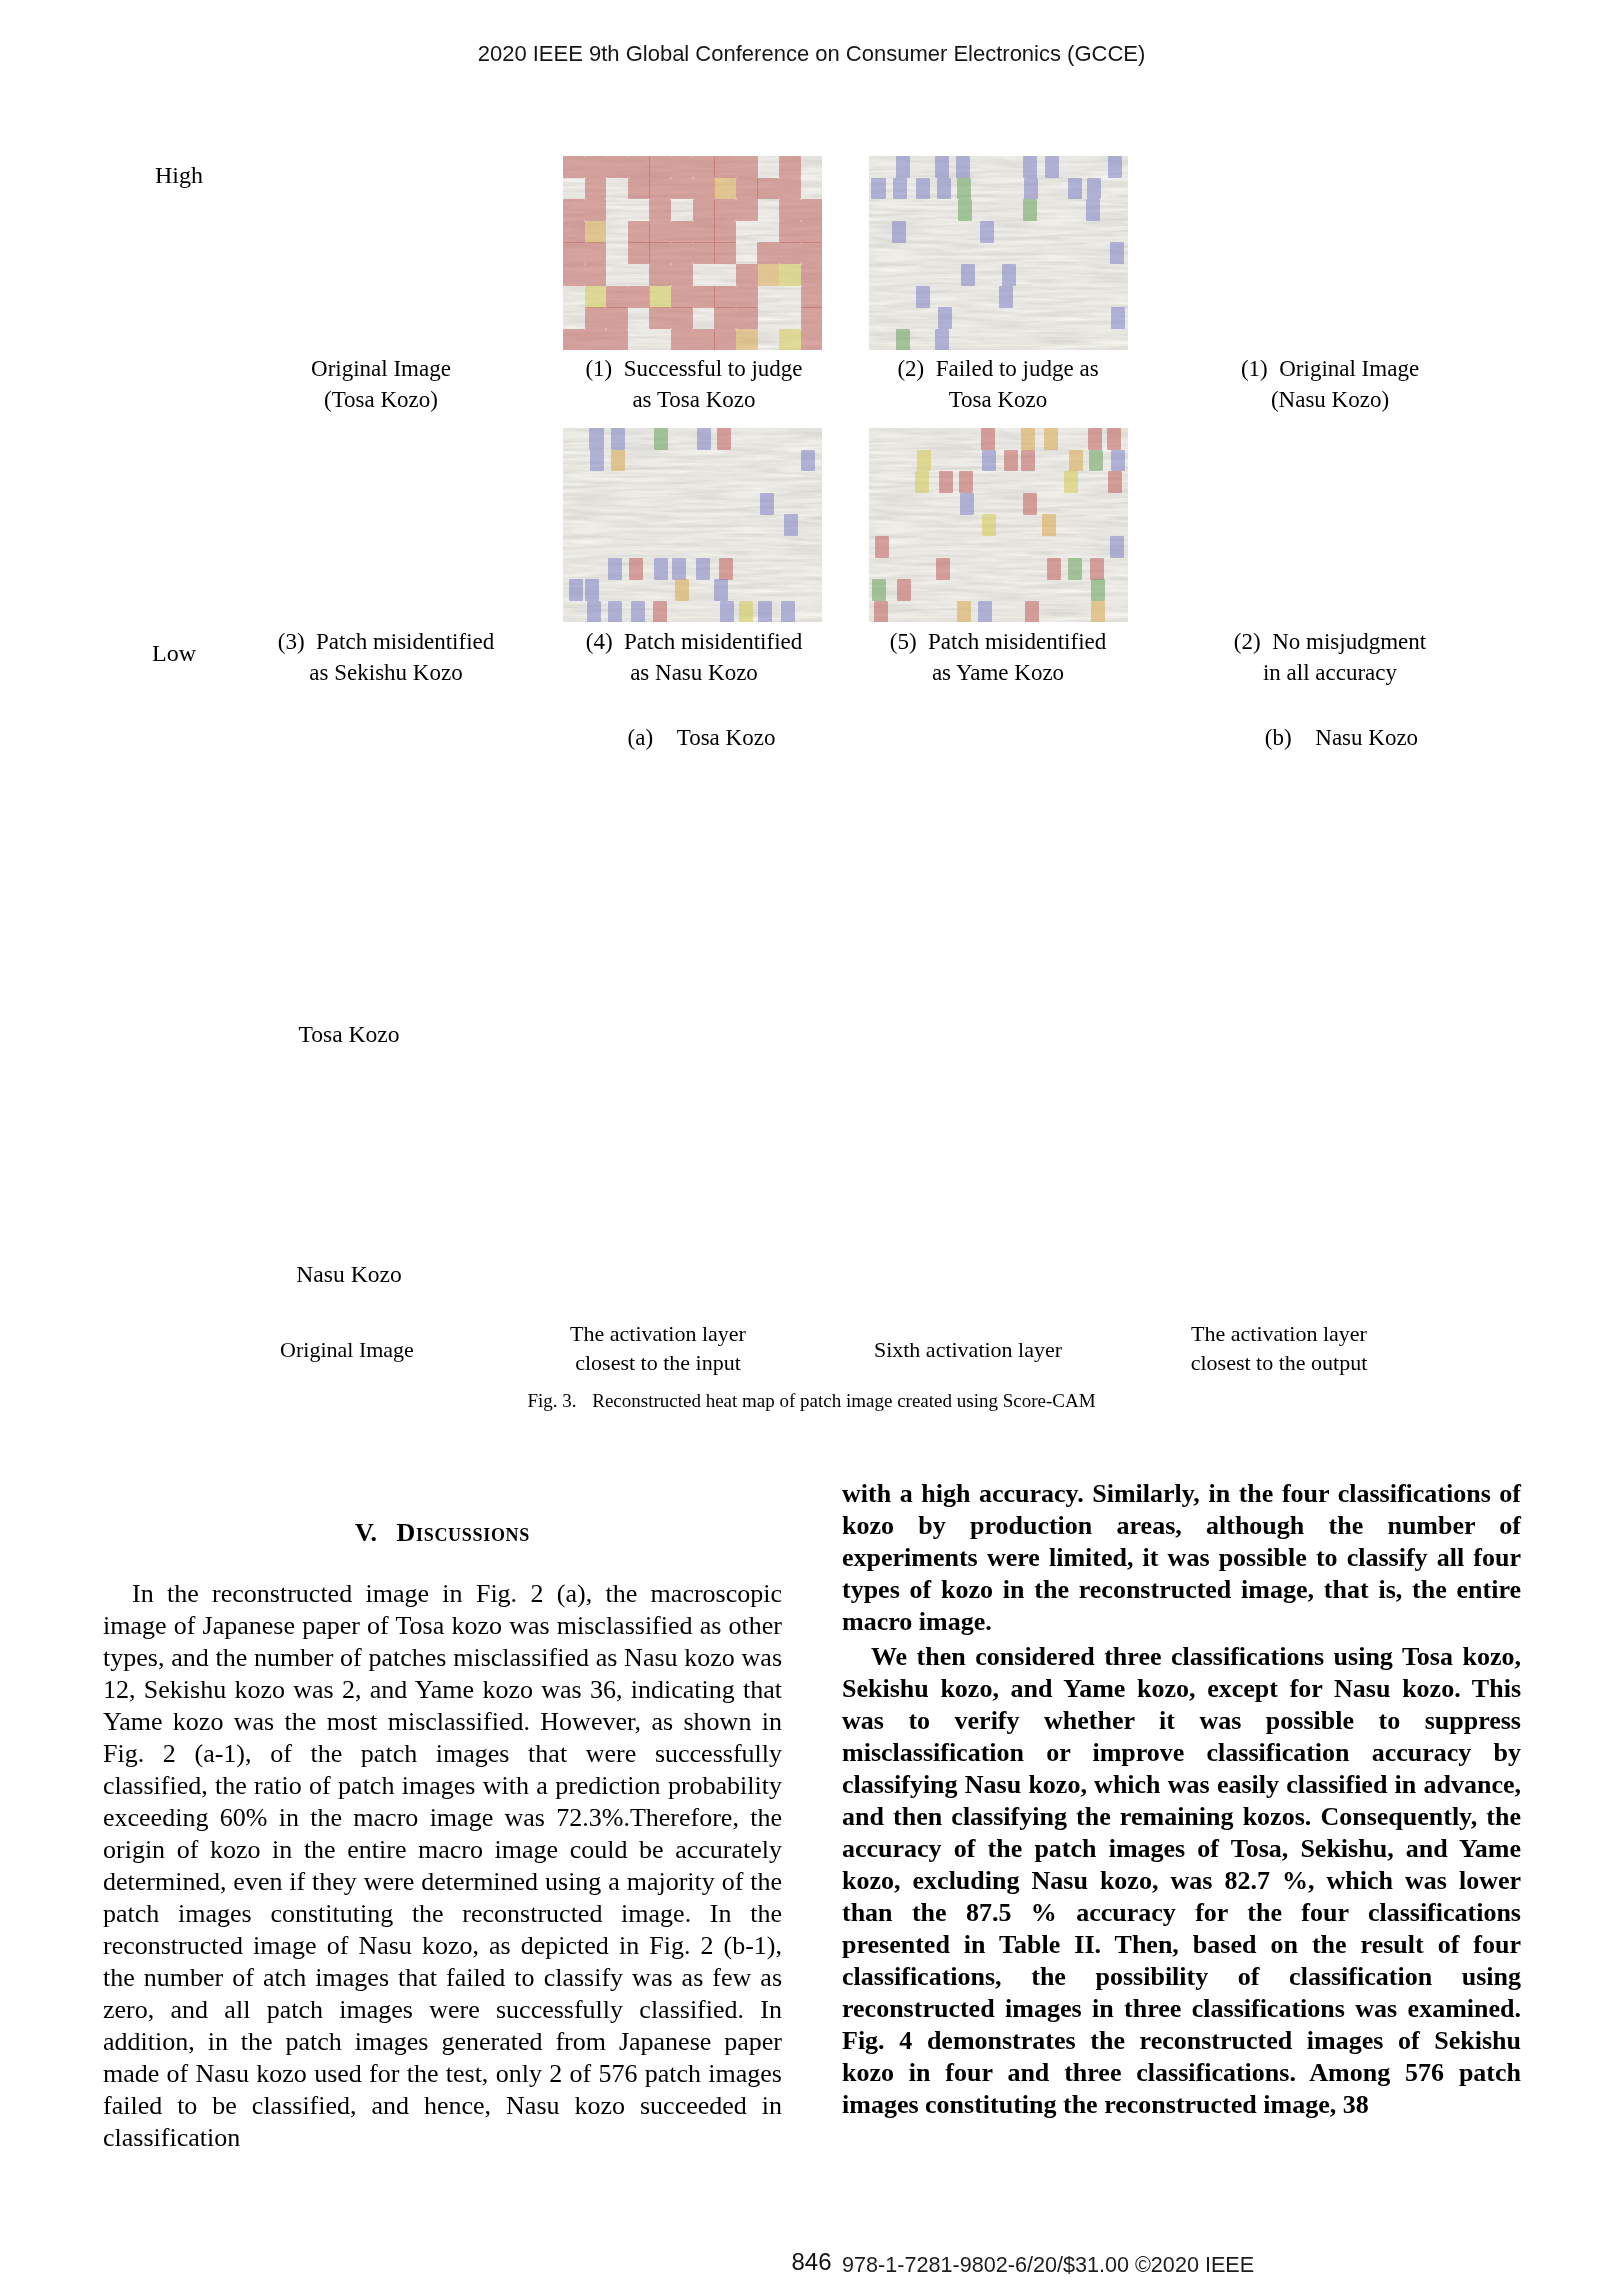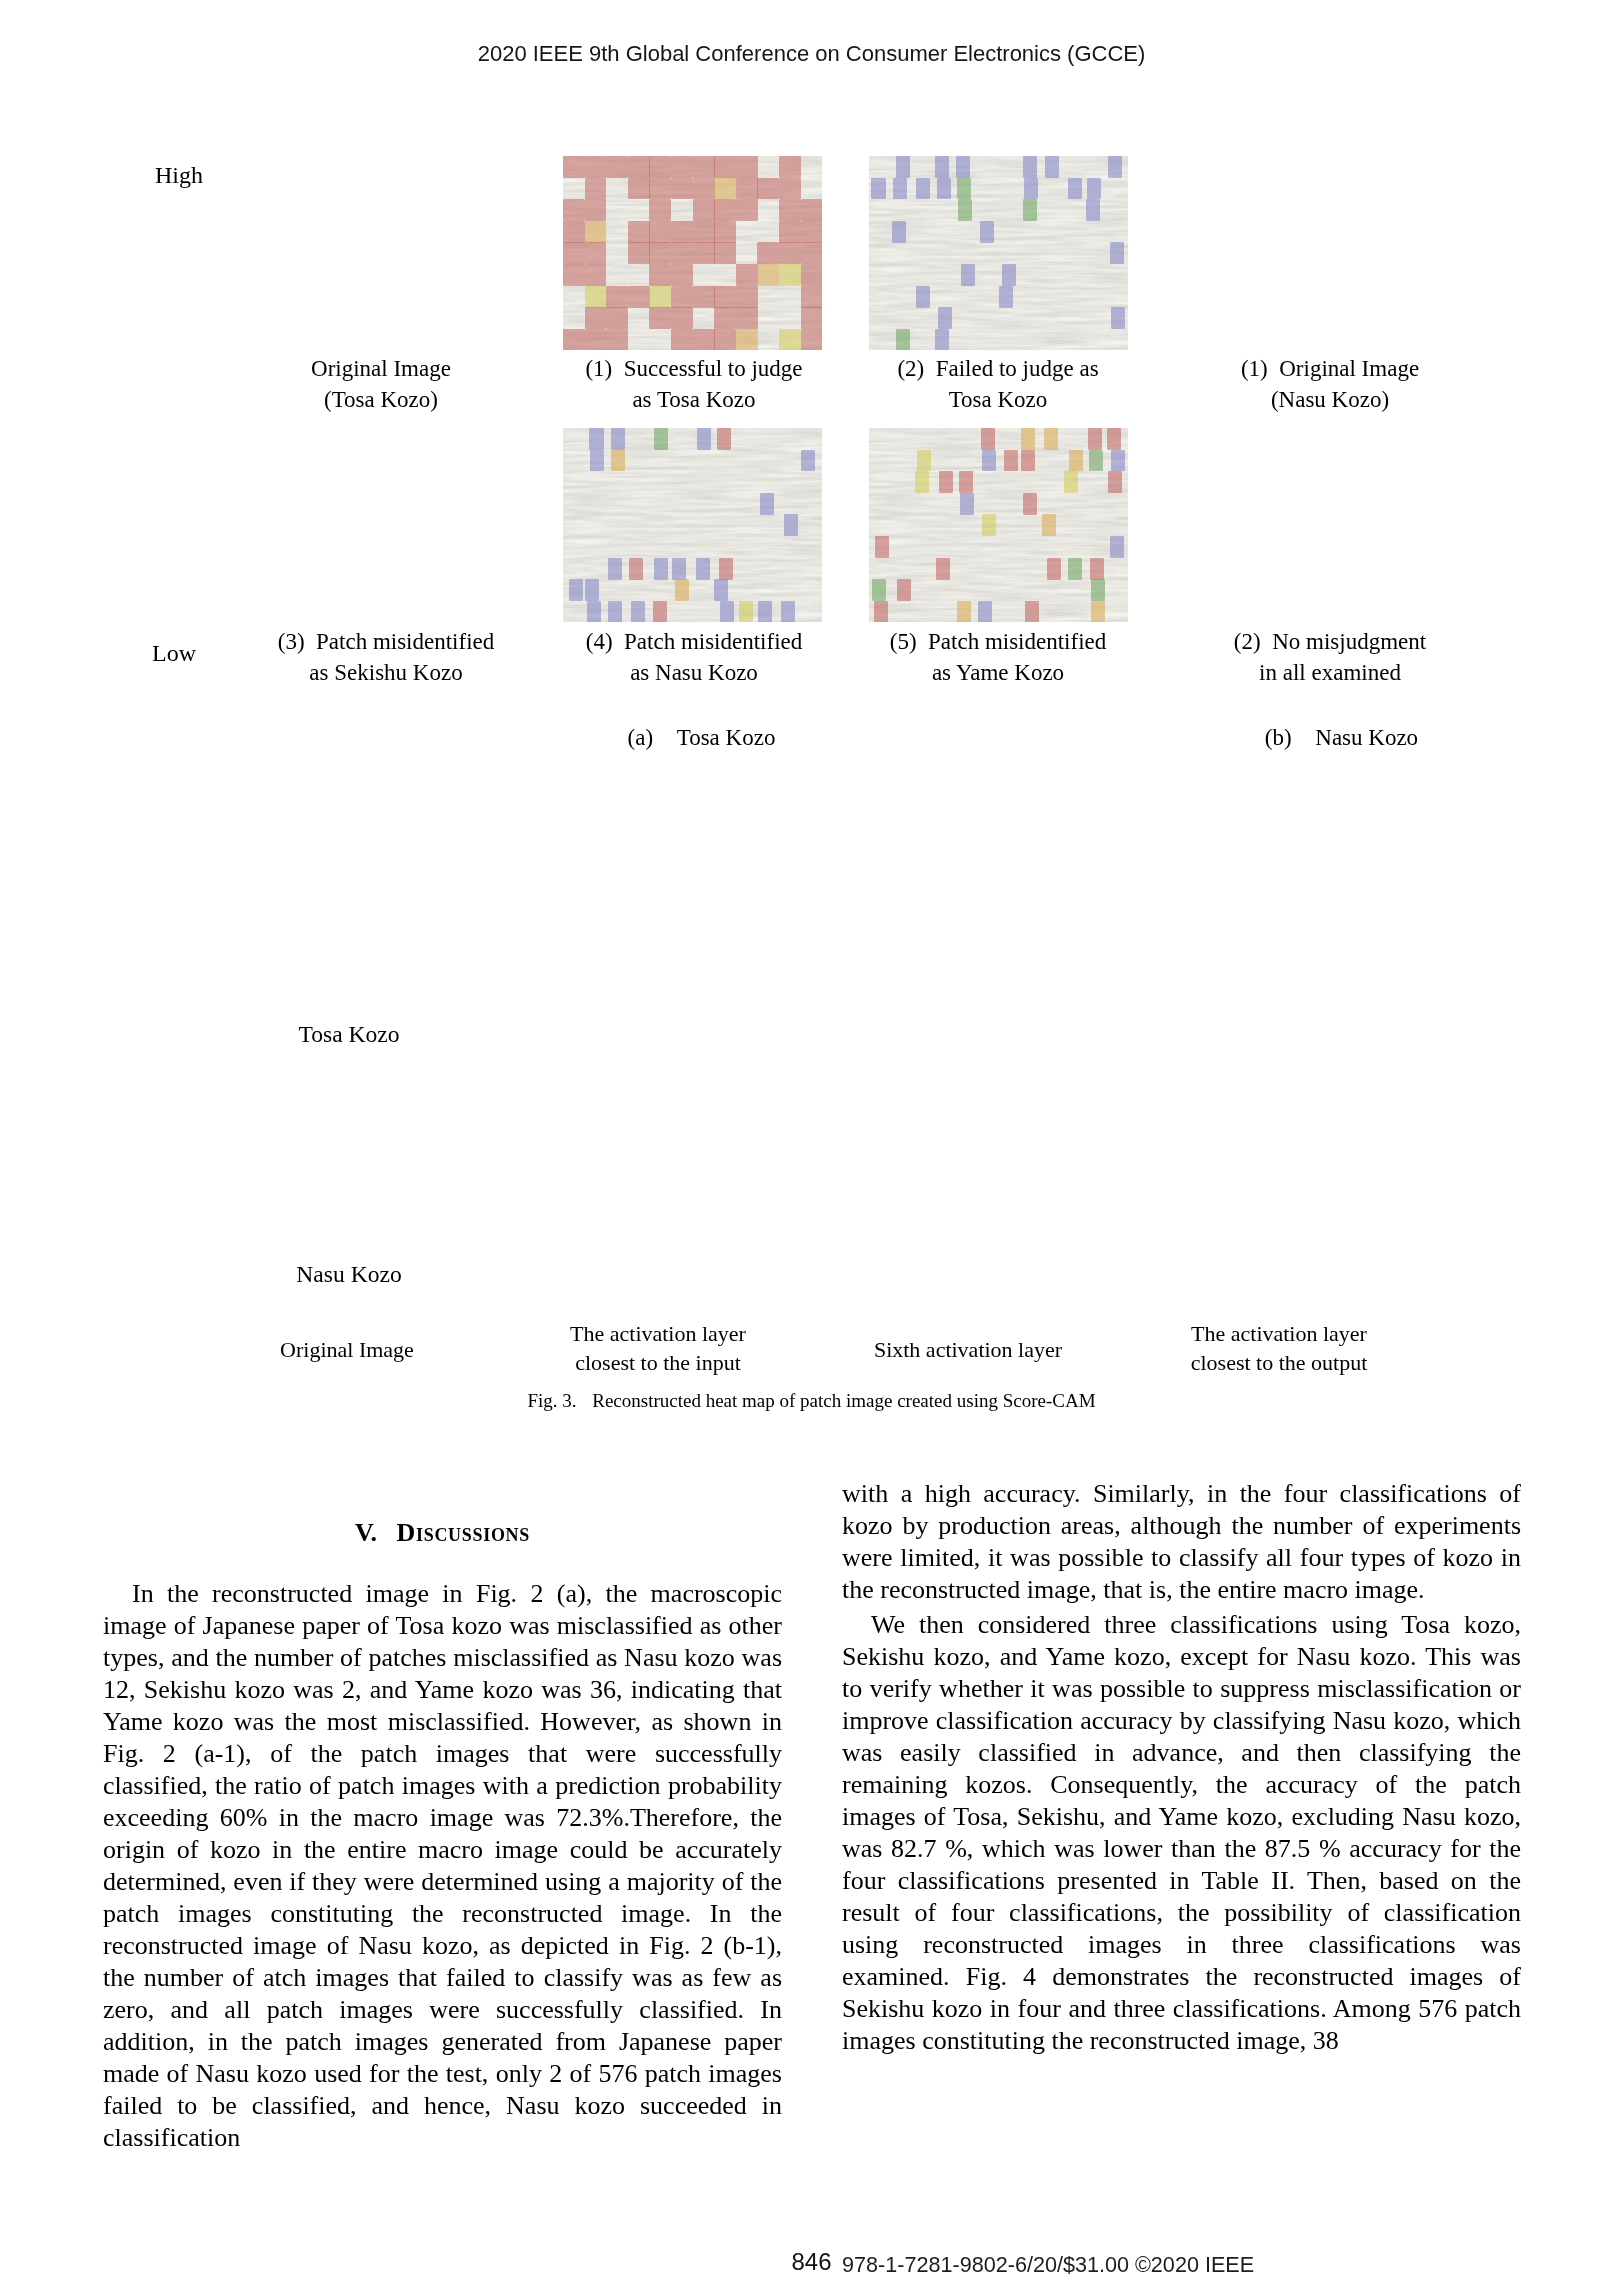--- a/index.html
+++ b/index.html
@@ -28,21 +28,21 @@
 
   .rowlabel{position:absolute;left:192px;width:314px;text-align:center;font-size:23.6px;}
   .collabel{position:absolute;width:314px;text-align:center;font-size:22px;line-height:29.4px;}
   .collabel .cl{display:block;white-space:pre;}
 
   .figcap{position:absolute;top:1390px;left:0;width:1623px;text-align:center;font-size:19px;color:#000;}
   .figcap .fc-label{margin-right:15.7px;}
 
   .col{position:absolute;width:679px;text-align:justify;font-size:26px;line-height:32px;}
   .col-left{left:103px;top:1517px;}
-  .col-right{left:842px;top:1478px;}
+  .col-right{left:842px;top:1478px;font-weight:bold;}
   .section-head{text-align:center;font-size:26px;margin:0 0 29px 0;}
   .section-head .num{margin-right:19.6px;}
   .section-head .title{font-variant:small-caps;letter-spacing:0.7px;}
   .col p{margin:0;}
   .col p.indent{text-indent:29px;}
   .col p.gap{margin-top:3px;}
 
   .pageno{position:absolute;top:2248px;left:0;width:1623px;text-align:center;
           font-family:"Liberation Sans",sans-serif;font-size:24px;color:#111;}
   .copyright{position:absolute;top:2252px;left:842px;width:679px;text-align:left;
@@ -288,21 +288,21 @@
   <div class="cap" style="left:537px;top:626px">
     <span class="cl">(4)  Patch misidentified</span>
     <span class="cl">as Nasu Kozo</span>
   </div>
   <div class="cap" style="left:841px;top:626px">
     <span class="cl">(5)  Patch misidentified</span>
     <span class="cl">as Yame Kozo</span>
   </div>
   <div class="cap" style="left:1173px;top:626px">
     <span class="cl">(2)  No misjudgment</span>
-    <span class="cl">in all examined</span>
+    <span class="cl">in all accuracy</span>
   </div>
 
   <div class="subcap" style="left:1173px">
     <span class="sc-label">(b)</span><span>Nasu Kozo</span>
   </div>
   <div class="subcap" style="left:533px">
     <span class="sc-label">(a)</span><span>Tosa Kozo</span>
   </div>
 
   <div class="rowlabel" style="top:1021px">Tosa Kozo</div>

